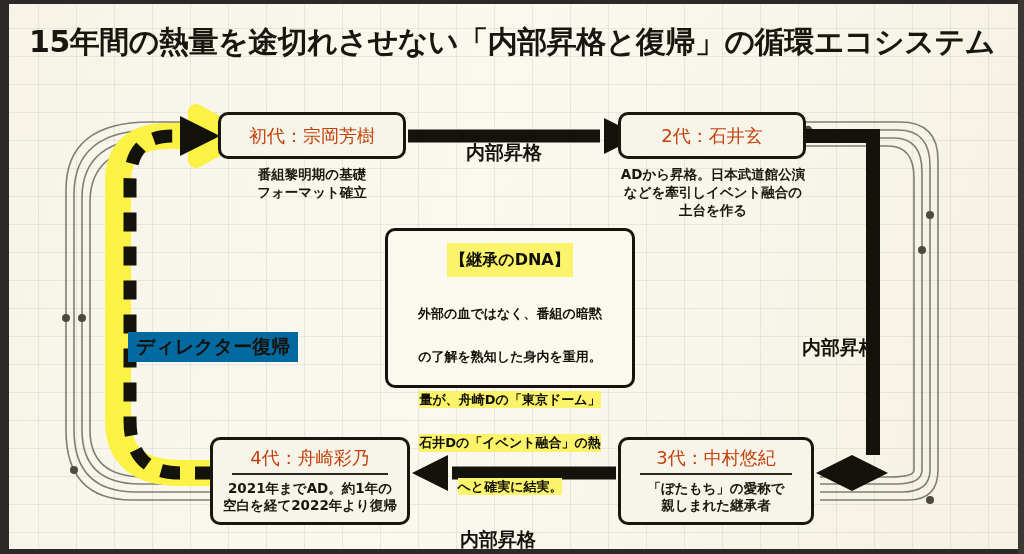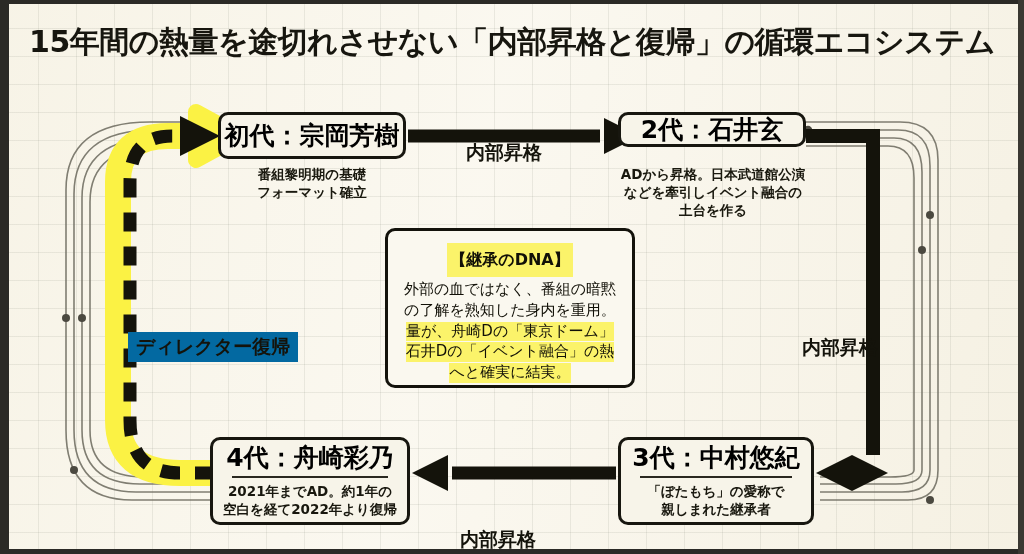--- a/index.html
+++ b/index.html
@@ -52,62 +52,62 @@
     position:absolute;
     background:#f7f4e9;
     border:3px solid #17160f;
     border-radius:10px;
     box-sizing:border-box;
     display:flex;flex-direction:column;
     align-items:center;justify-content:center;
     z-index:6;
   }
   .node .node-title{
-    font-size:25px;font-weight:bold;color:#000000;
+    font-size:18px;font-weight:normal;color:#c2410c;
     white-space:nowrap;line-height:1.1;
   }
   .node .node-divider{
     width:80%;height:2px;background:#2a2820;margin:5px 0 5px;
   }
   .node .node-sub-in{
     font-size:13.5px;font-weight:bold;color:#18170e;
     text-align:center;line-height:1.28;white-space:pre-line;
   }
   .node-caption{
     position:absolute;
     font-size:13.5px;font-weight:bold;color:#1a190f;
     text-align:center;line-height:1.32;white-space:pre-line;
     z-index:6;
   }
 
   
   #node-1{left:218px;top:112px;width:188px;height:47px;}
   #cap-1{left:200px;top:166px;width:224px;}
-  #node-2{left:618px;top:112px;width:188px;height:35px;}
+  #node-2{left:618px;top:112px;width:188px;height:47px;}
   #cap-2{left:588px;top:166px;width:250px;}
   #node-3{left:618px;top:437px;width:196px;height:88px;}
   #node-4{left:210px;top:437px;width:200px;height:88px;align-items:center;}
 
   
   #callout{
     position:absolute;left:385px;top:228px;width:250px;height:160px;
     background:#faf8ef;border:3px solid #13120b;border-radius:10px;
     box-sizing:border-box;
     padding:12px 10px 8px;
     z-index:7;
     display:flex;flex-direction:column;align-items:center;
   }
   #callout .co-head{
     font-size:16px;font-weight:bold;color:#111007;
     background:#fbf36a;padding:7px 3px;margin-bottom:3px;
     line-height:1.25;
   }
   #callout .co-line{
-    font-size:15px;font-weight:normal;color:#111007;
-    line-height:1.32;white-space:nowrap;
+    font-size:13px;font-weight:bold;color:#111007;
+    line-height:1.32;white-space:nowrap;margin-top:25px;
   }
   #callout .co-line.hl{background:#fbf36a;}
   #callout .co-body{display:flex;flex-direction:column;align-items:center;gap:1px;}
 
   
   .edge-label{
     position:absolute;
     font-size:19px;font-weight:bold;color:#14130b;
     white-space:nowrap;z-index:8;margin-top:40px;
   }

